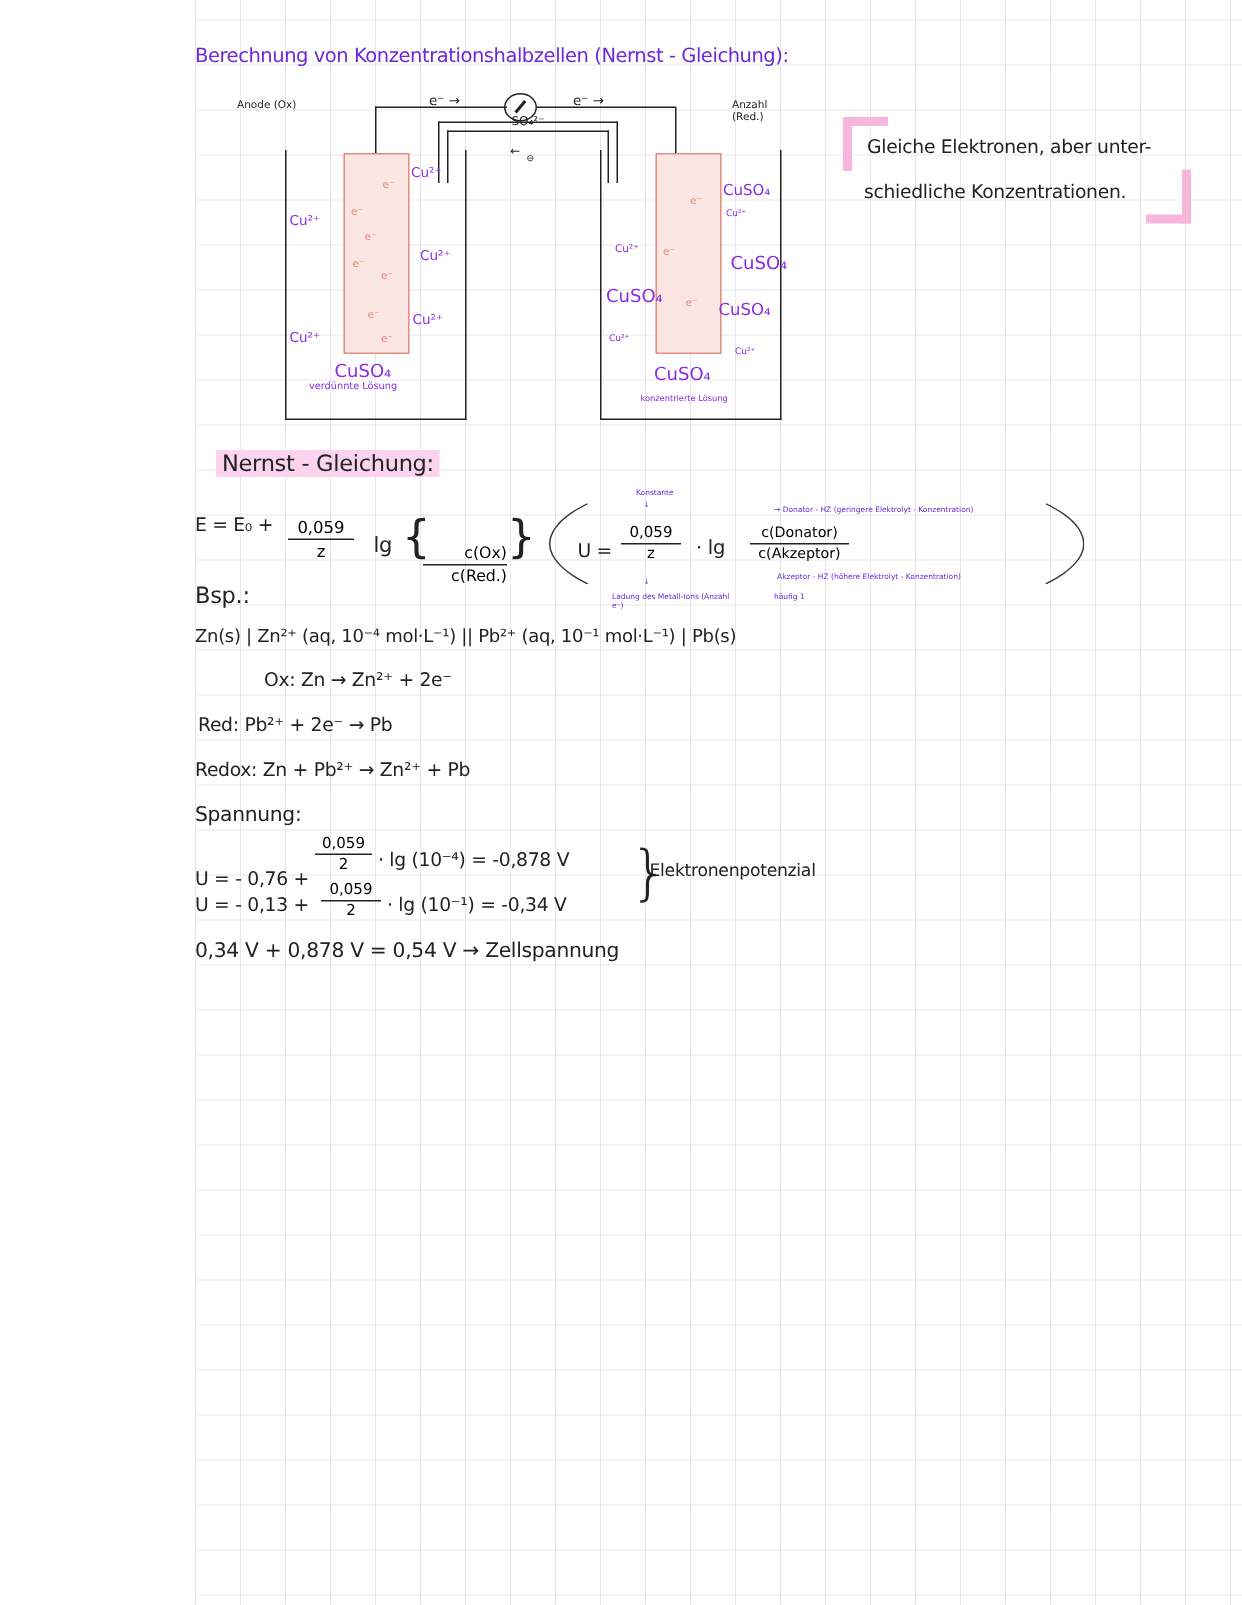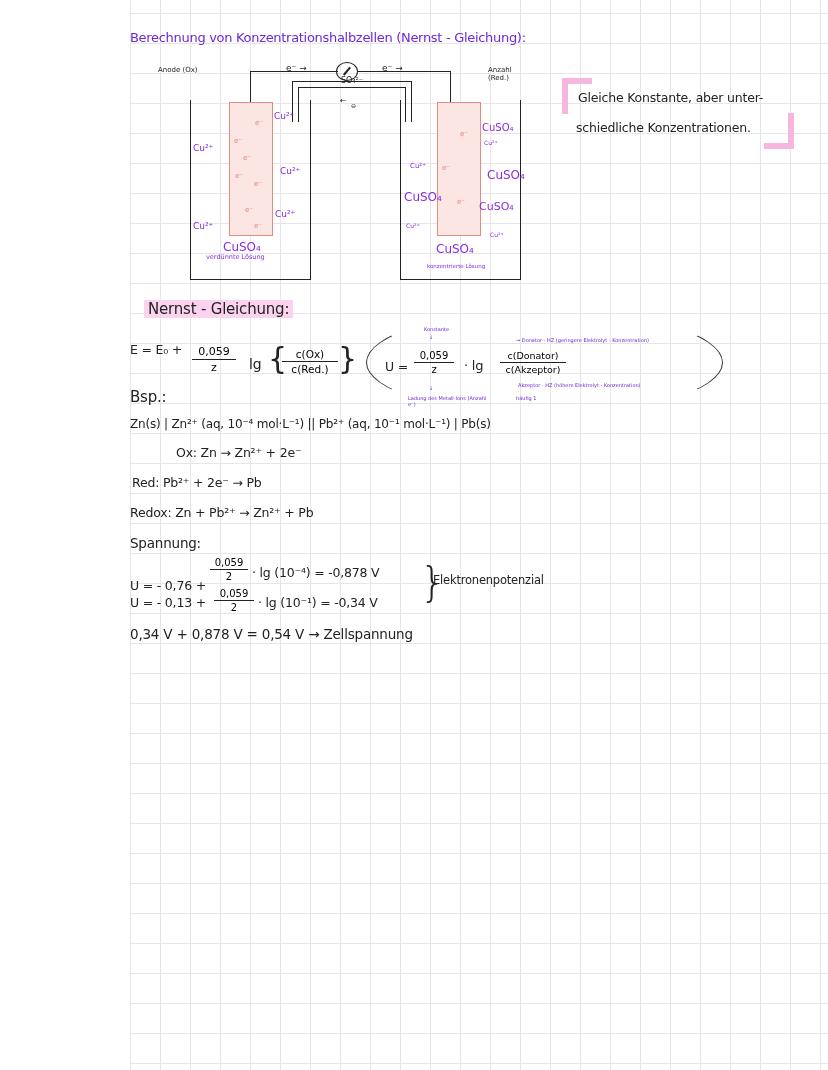--- a/index.html
+++ b/index.html
@@ -93,35 +93,35 @@
   <div class="t purple" style="left:479px;top:200px;font-size:11px;">CuSO₄</div>
   <div class="t purple" style="left:406px;top:222px;font-size:6px;">Cu²⁺</div>
   <div class="t purple" style="left:490px;top:231px;font-size:6px;">Cu²⁺</div>
   <div class="t purple" style="left:436px;top:242px;font-size:12px;">CuSO₄</div>
   <div class="t purple" style="left:427px;top:263px;font-size:5.5px;">konzentrierte Lösung</div>
 </div>
 
 <div>
   <div class="bracket-tl" style="left:562px;top:78px;width:24px;height:30px;"></div>
   <div class="bracket-br" style="left:764px;top:113px;width:24px;height:30px;"></div>
-  <div class="t hw" style="left:578px;top:90px;">Gleiche Konstante, aber unter-</div>
+  <div class="t hw" style="left:578px;top:90px;">Gleiche Elektronen, aber unter-</div>
   <div class="t hw" style="left:576px;top:120px;">schiedliche Konzentrationen.</div>
 </div>
 
 <div class="t hw" style="left:144px;top:300px;font-size:15px;"><span class="hl">Nernst - Gleichung:</span></div>
 
 <div class="t hw" style="left:130px;top:342px;">E = E₀ +</div>
 <div class="frac" style="left:192px;top:345px;width:44px;font-size:11px;">
   <div>0,059</div>
   <div class="bar"></div>
   <div>z</div>
 </div>
 <div class="t hw" style="left:249px;top:356px;font-size:14px;">lg</div>
 <div class="t" style="left:268px;top:344px;font-size:30px;line-height:30px;">{</div>
-<div class="frac" style="left:282px;top:348px;width:56px;font-size:10.5px;">
+<div class="frac" style="left:282px;top:363px;width:56px;font-size:10.5px;text-align:right;">
   <div>c(Ox)</div>
   <div class="bar"></div>
   <div>c(Red.)</div>
 </div>
 <div class="t" style="left:338px;top:344px;font-size:30px;line-height:30px;">}</div>
 
 <div style="position:absolute;left:366px;top:310px;width:355px;height:103px;border:1px solid #333;border-radius:50%/50%;border-top-color:transparent;border-bottom-color:transparent;"></div>
 <div class="t pink tiny" style="left:424px;top:326px;">Konstante</div>
 <div class="t pink tiny" style="left:429px;top:334px;">↓</div>
 <div class="t hw" style="left:385px;top:359px;">U =</div>

